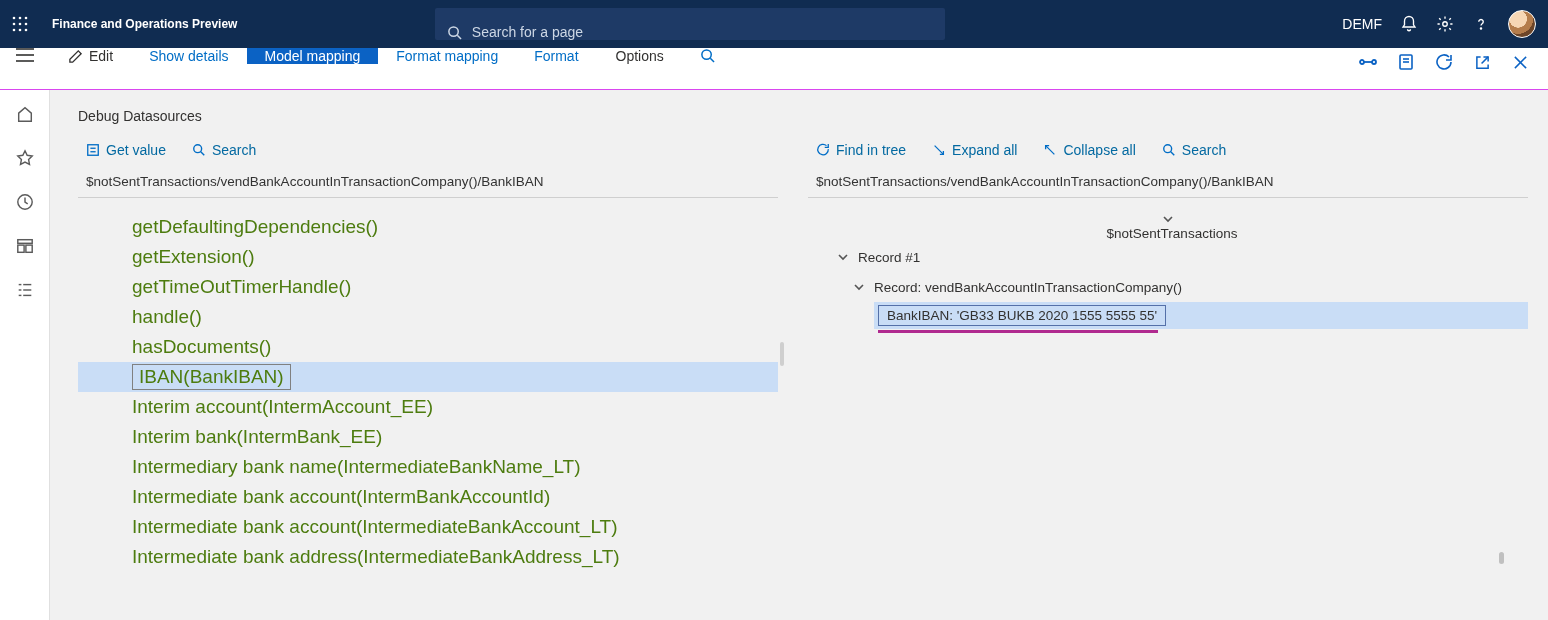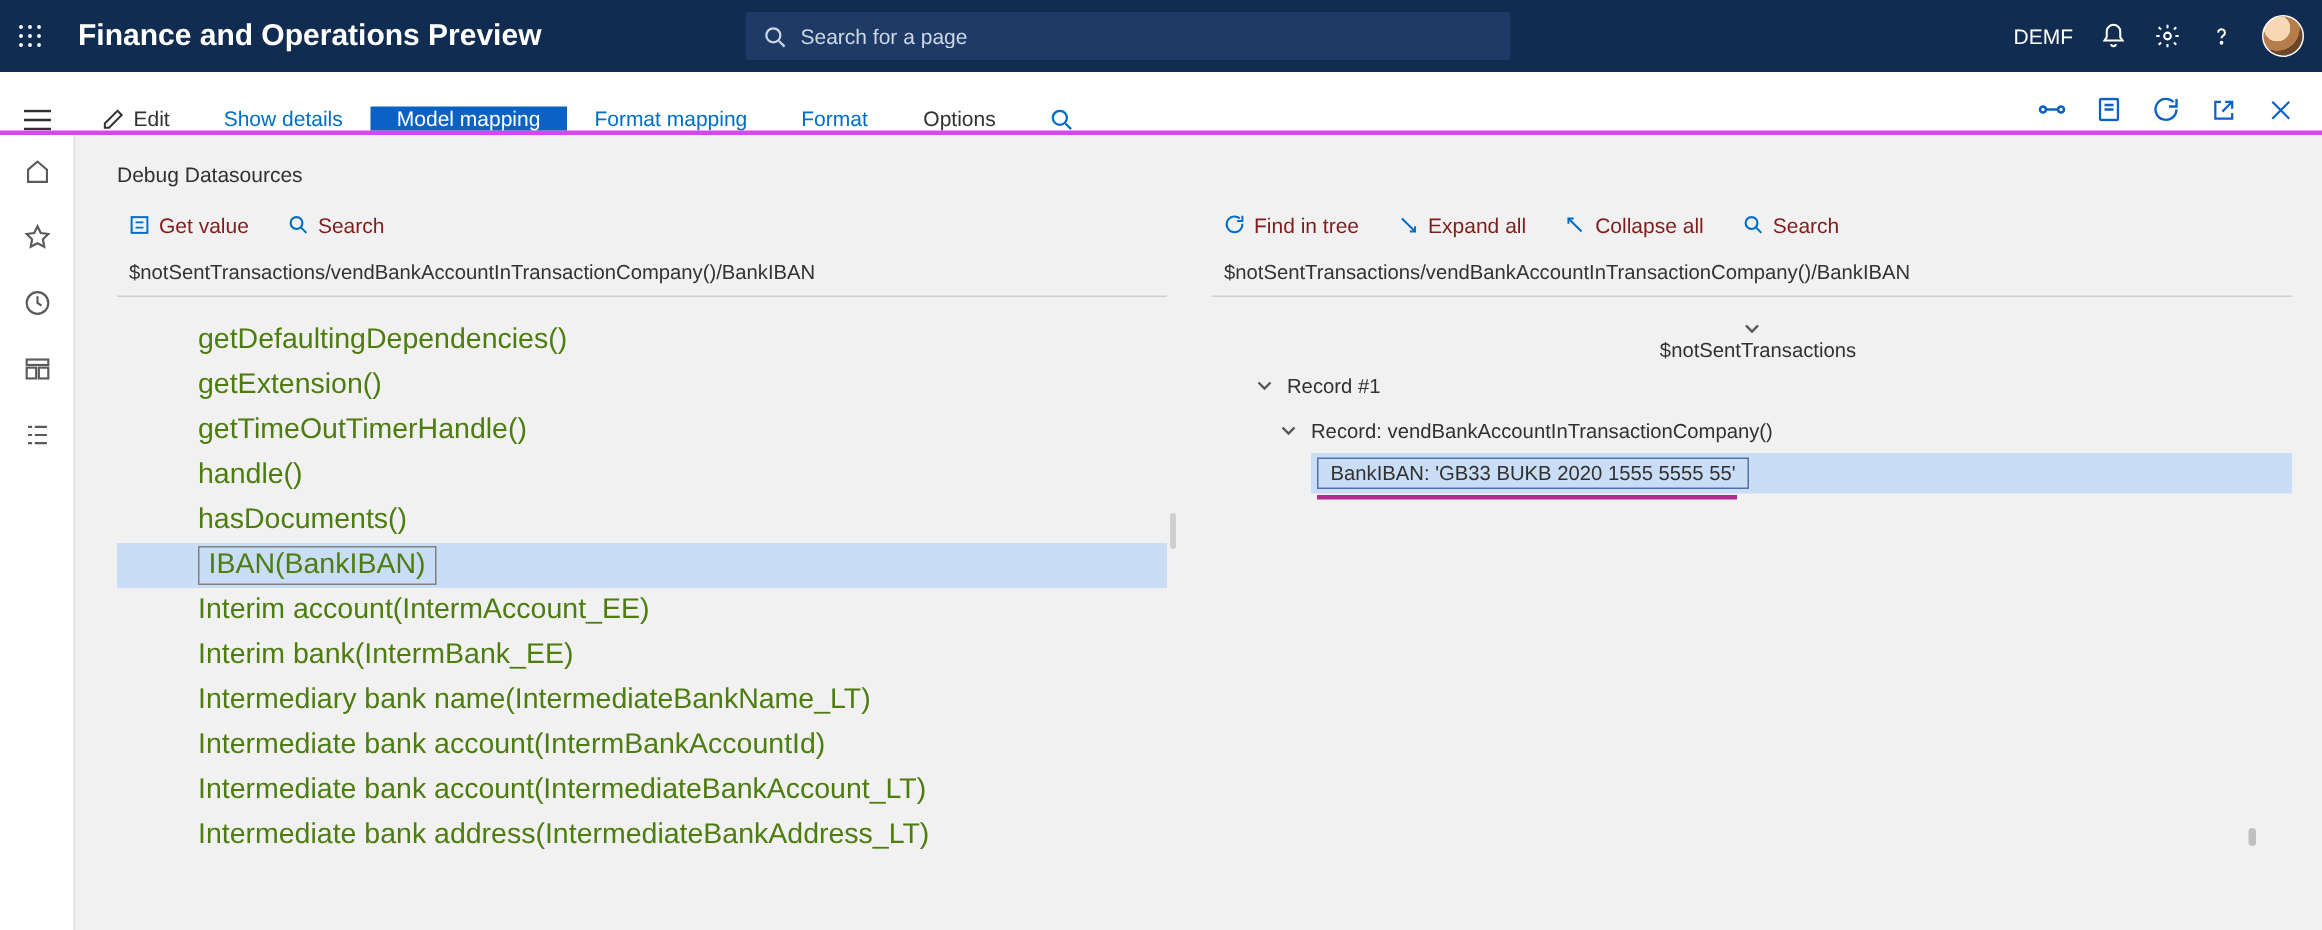--- a/index.html
+++ b/index.html
@@ -16,32 +16,32 @@
   .topbar {
     height: 48px;
     background: #102c51;
     color: #fff;
     display: flex;
     align-items: center;
     padding: 0 12px;
   }
   .waffle svg { display:block; }
   .app-title {
-    font-size: 20px;
+    font-size: 12px;
     font-weight: 600;
     margin-left: 24px;
   }
   .spacer-flex { flex: 1; }
   .searchbox {
     width: 510px;
     height: 32px;
     background: #1e3a66;
     border-radius: 2px;
     display: flex;
-    align-items: center;
+    align-items: flex-end;
     padding: 0 12px;
     color: #cdd7e5;
     margin-right: 200px;
   }
   .searchbox svg { margin-right: 10px; flex-shrink:0; }
   .searchbox input {
     background: transparent;
     border: none;
     outline: none;
     color: #fff;
@@ -55,23 +55,23 @@
   .avatar {
     width: 28px; height:28px; border-radius:50%;
     background: radial-gradient(circle at 35% 30%, #f7d7b5 0 35%, #b57d4c 36% 60%, #6d4528 61% 100%);
     border: 1px solid #fff;
   }
 
   
   .cmdbar {
     height: 42px;
     background: #fff;
-    border-bottom: 3px solid #d946ef;
+    border-bottom: 1px solid #d946ef;
     display: flex;
-    align-items: flex-end;
+    align-items: flex-start;
   }
   .sidenav-toggle {
     width: 50px; display:flex; align-items:center; justify-content:center;
     cursor:pointer;
   }
   .cmd-item {
     display:flex; align-items:center;
     padding: 0 18px;
     cursor:pointer;
     font-size: 14px;
@@ -106,21 +106,21 @@
   .dual { display:flex; gap:0; height: calc(100% - 34px); }
   .pane { display:flex; flex-direction:column; }
   .pane.left { width: 700px; }
   .pane.right { flex:1; padding-left: 30px; position:relative; }
 
   .toolbar {
     display:flex; align-items:center; gap:26px;
     padding: 0 8px 10px 8px;
   }
   .tool-link {
-    color:#7f1d1d; font-size:14px; display:flex; align-items:center; gap:6px; cursor:pointer;
+    color:#0369a1; font-size:14px; display:flex; align-items:center; gap:6px; cursor:pointer;
   }
   .tool-link svg { flex-shrink:0; }
 
   .pathline {
     border-bottom: 1px solid #cfcfcf;
     padding: 6px 8px 8px 8px;
     font-size:13.5px;
     color:#333;
   }
 

